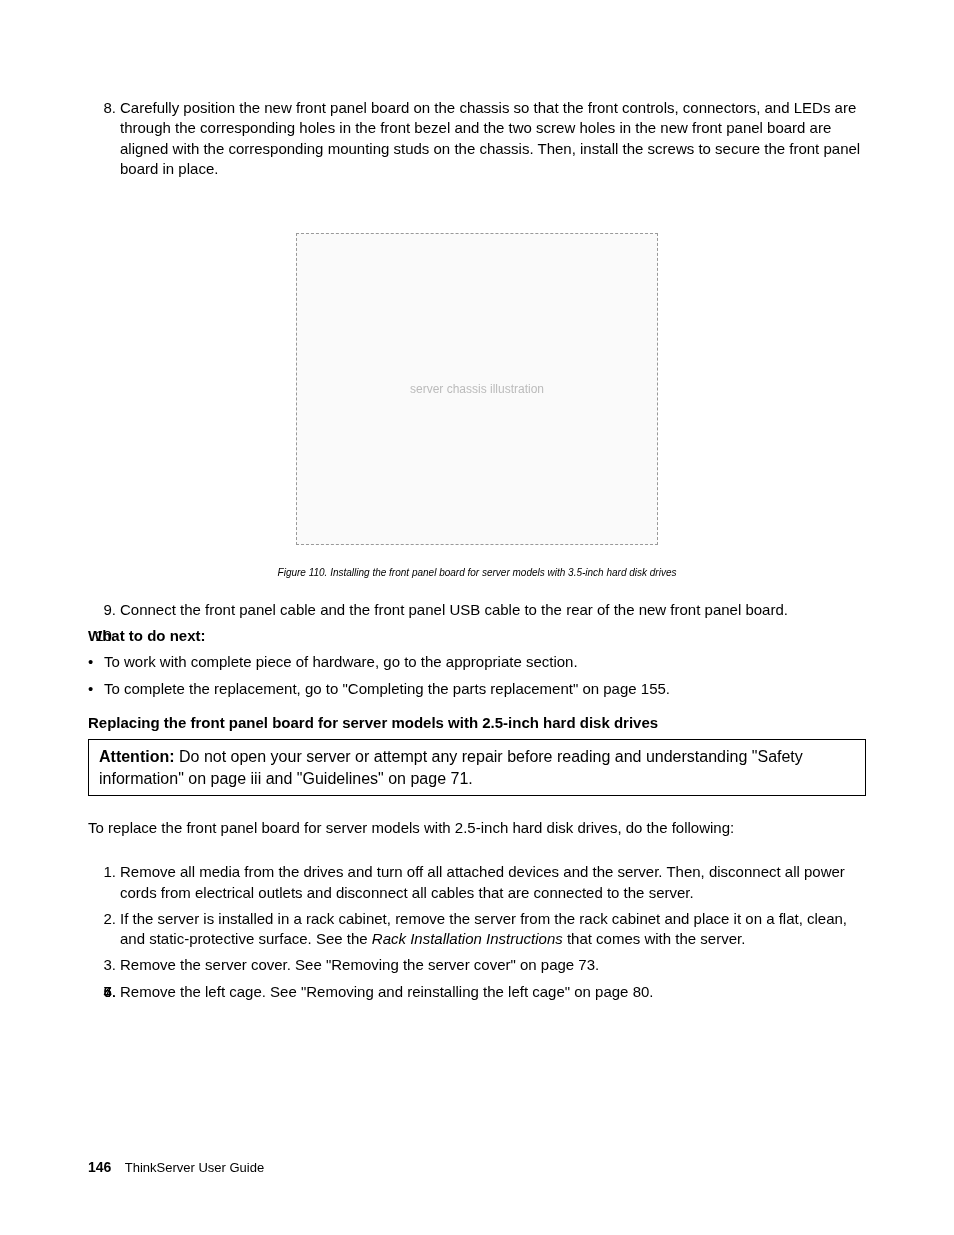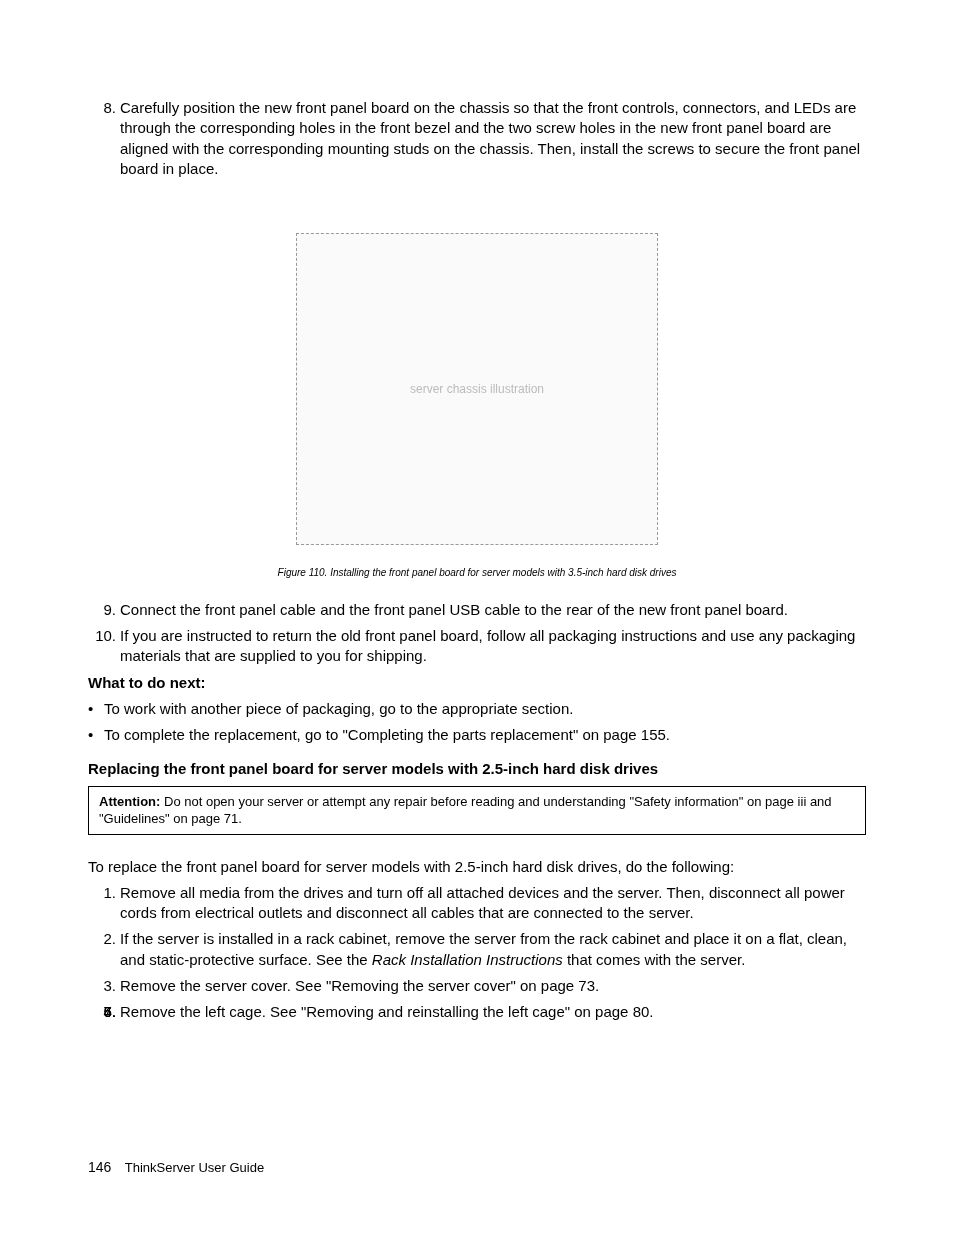--- a/index.html
+++ b/index.html
@@ -83,38 +83,38 @@
     margin-bottom: 6px;
   }
   ul.bullets > li::before {
     content: "•";
     position: absolute;
     left: 0;
   }
   .attention-box {
     border: 1px solid #000;
     padding: 6px 10px;
-    font-size: 13px;
+    font-size: 16px;
     margin-top: 4px;
     margin-bottom: 22px;
   }
   .attention-box .label {
     font-weight: bold;
   }
   .intro {
-    margin-bottom: 6px;
+    margin-bottom: 24px;
   }
   .footer {
     position: absolute;
     bottom: 58px;
     left: 88px;
     font-size: 13px;
   }
   .footer .pagenum {
-    font-weight: normal;
+    font-weight: bold;
     margin-right: 10px;
     font-size: 14px;
   }
   .italic { font-style: italic; }
 </style>
 </head>
 <body>
 
 <div class="page">
 
@@ -130,27 +130,26 @@
   </div>
   <div class="figure-caption">Figure 110. Installing the front panel board for server models with 3.5-inch hard disk drives</div>
 
   <ol class="main-list">
     <li>
       <span class="num">9.</span>
       <span>Connect the front panel cable and the front panel USB cable to the rear of the new front panel board.</span>
     </li>
     <li>
       <span class="num">10.</span>
-      <span>If you are instructed to return the old front panel board, follow all packaging instructions and use any packaging materials that are supplied to you for shipping.</span>
     </li>
   </ol>
 
   <div class="section-head">What to do next:</div>
   <ul class="bullets">
-    <li>To work with another piece of packaging, go to the appropriate section.</li>
+    <li>To work with complete piece of hardware, go to the appropriate section.</li>
     <li>To complete the replacement, go to "Completing the parts replacement" on page 155.</li>
   </ul>
 
   <div class="section-head">Replacing the front panel board for server models with 2.5-inch hard disk drives</div>
 
   <div class="attention-box">
     <span class="label">Attention:</span><span> Do not open your server or attempt any repair before reading and understanding "Safety information" on page iii and "Guidelines" on page 71.</span>
   </div>
 
   <div class="intro">To replace the front panel board for server models with 2.5-inch hard disk drives, do the following:</div>

